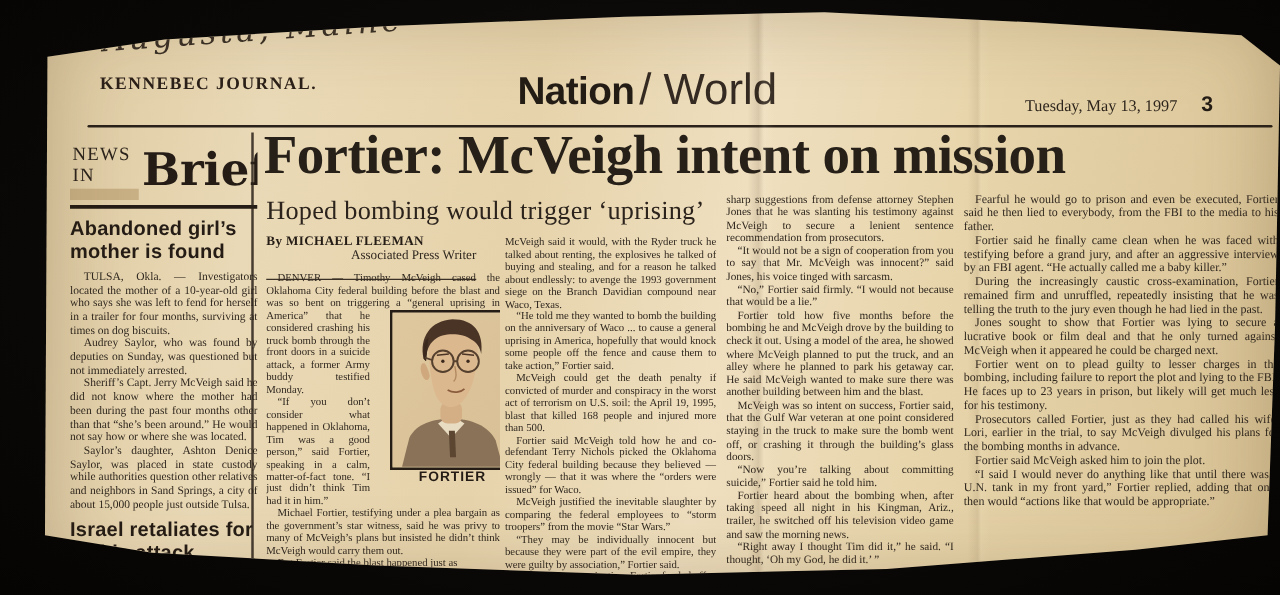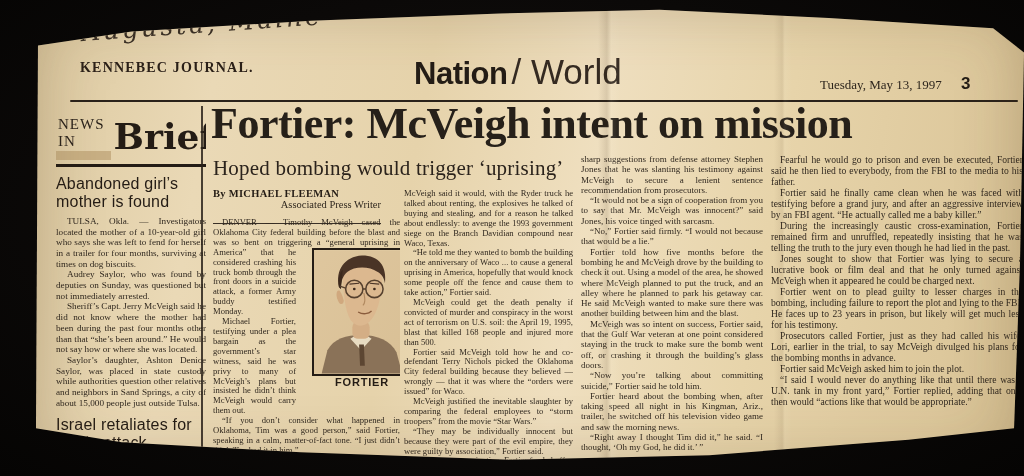--- a/index.html
+++ b/index.html
@@ -34,21 +34,21 @@
   .pagenum { font-family:"Liberation Sans", sans-serif; font-weight:bold; font-size:17px; margin-left:16px; color:#241d16; }
   .header-rule { position:absolute; left:38px; right:10px; top:94px; height:2px; background:#2a221a; border-radius:2px; }
 
   
   .sidebar { position:absolute; left:24px; top:102px; width:150px; height:356px; overflow:hidden; }
   .kicker-row { display:flex; align-items:flex-end; gap:7px; padding-top:8px; }
   .kicker-small { position:relative; font-size:15px; letter-spacing:1px; color:#2c241c; padding:0 2px 2px 2px; }
   .kicker-small .bar { position:absolute; left:-2px; right:-4px; bottom:-8px; height:9px; background:#c3a97c; opacity:.85; }
   .kicker-large { font-family:"DejaVu Serif", serif; font-weight:bold; font-size:36px; line-height:.85; color:#241c15; }
   .brief-rule { border-bottom:3px solid #241c15; margin:12px 0 8px 0; }
-  .sidebar h2 { font-family:"Liberation Sans", sans-serif; font-weight:normal; font-size:16px; line-height:1.12; letter-spacing:.2px; color:#241c15; margin:8px 0 5px 0; }
+  .sidebar h2 { font-family:"Liberation Sans", sans-serif; font-weight:bold; font-size:16px; line-height:1.12; letter-spacing:.2px; color:#241c15; margin:8px 0 5px 0; }
   .sidebar .story p { font-size:9.2px; line-height:10.7px; text-align:justify; text-indent:11px; color:#30281f; }
 
   
   .vrule { position:absolute; left:169px; top:100px; height:356px; width:2px; background:#2a221a; opacity:.85; }
   .headline { position:absolute; left:179px; top:96px; width:808px; font-family:"Liberation Serif", serif; font-weight:bold; font-size:44px; line-height:1; letter-spacing:-0.5px; color:#262019; white-space:nowrap; }
   .subhead { position:absolute; left:181px; top:150px; font-size:21px; color:#2b231c; letter-spacing:.2px; }
   .byline { position:absolute; left:181px; top:182px; width:168px; border-bottom:1px solid #3a3026; padding-bottom:13px; }
   .byline .by { font-weight:bold; font-size:10.5px; letter-spacing:.3px; color:#241c15; }
   .byline .org { font-size:10.5px; color:#30281f;text-align:right; }
 
@@ -162,22 +162,22 @@
             <circle cx="63" cy="40" r="1.4" fill="#3c291d"></circle>
 
             <path d="M52 44 C53 50 54 54 51 57" stroke="#b28a61" stroke-width="1.2" fill="none"></path>
             <path d="M46 64 C51 67 57 66 60 63" stroke="#8a5c3d" stroke-width="1.4" fill="none"></path>
           </svg>
         </div>
         <div class="portrait-caption">FORTIER</div>
       </div>
       <div>
           <p>DENVER — Timothy McVeigh cased the Oklahoma City federal building before the blast and was so bent on triggering a “general uprising in America” that he considered crashing his truck bomb through the front doors in a suicide attack, a former Army buddy testified Monday.</p>
+          <p>“If you don’t consider what happened in Oklahoma, Tim was a good person,” said Fortier, speaking in a calm, matter-of-fact tone. “I just didn’t think Tim had it in him.”</p>
           <p>Michael Fortier, testifying under a plea bargain as the government’s star witness, said he was privy to many of McVeigh’s plans but insisted he didn’t think McVeigh would carry them out.</p>
-          <p>“If you don’t consider what happened in Oklahoma, Tim was a good person,” said Fortier, speaking in a calm, matter-of-fact tone. “I just didn’t think Tim had it in him.”</p>
           <p>But Fortier said the blast happened just as</p>
         </div>
     </div>
 
     <div class="col col2 cont">
         <p>McVeigh said it would, with the Ryder truck he talked about renting, the explosives he talked of buying and stealing, and for a reason he talked about endlessly: to avenge the 1993 government siege on the Branch Davidian compound near Waco, Texas.</p>
         <p>“He told me they wanted to bomb the building on the anniversary of Waco ... to cause a general uprising in America, hopefully that would knock some people off the fence and cause them to take action,” Fortier said.</p>
         <p>McVeigh could get the death penalty if convicted of murder and conspiracy in the worst act of terrorism on U.S. soil: the April 19, 1995, blast that killed 168 people and injured more than 500.</p>
         <p>Fortier said McVeigh told how he and co-defendant Terry Nichols picked the Oklahoma City federal building because they believed — wrongly — that it was where the “orders were issued” for Waco.</p>
         <p>McVeigh justified the inevitable slaughter by comparing the federal employees to “storm troopers” from the movie “Star Wars.”</p>

